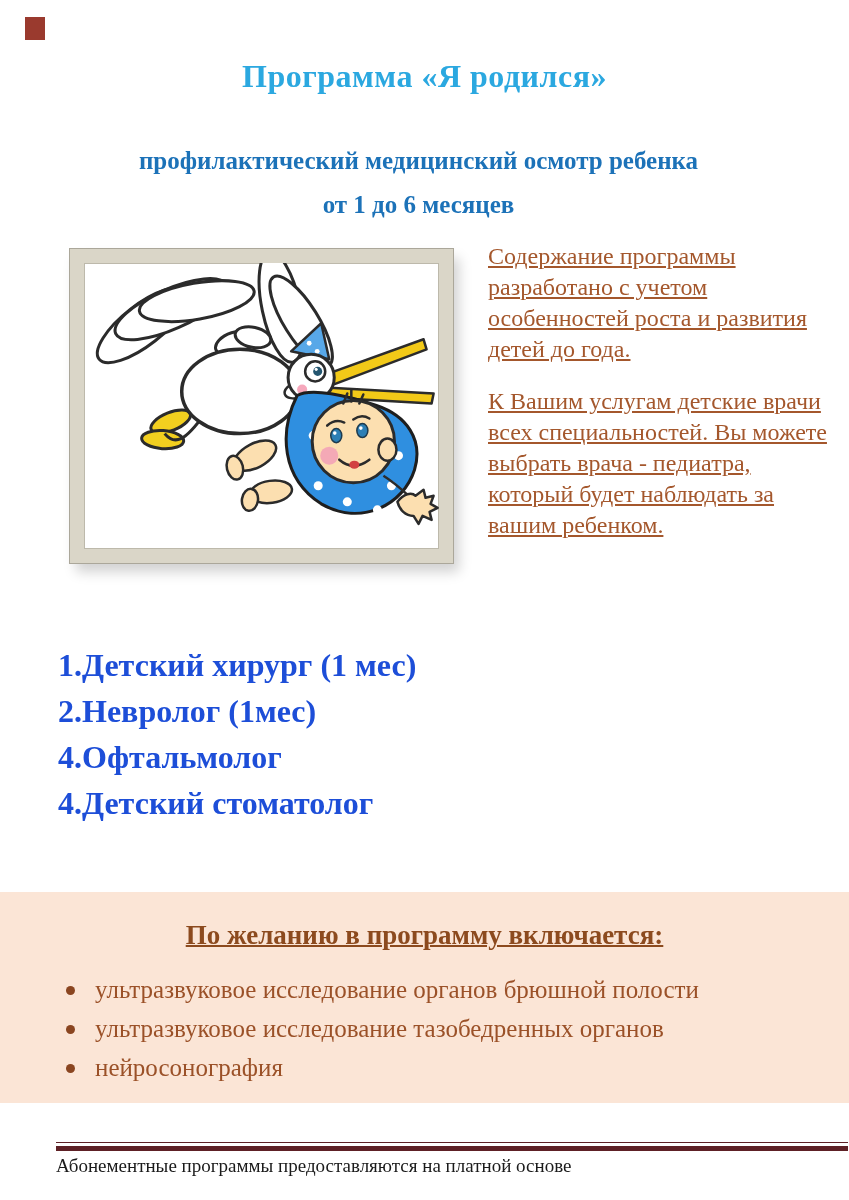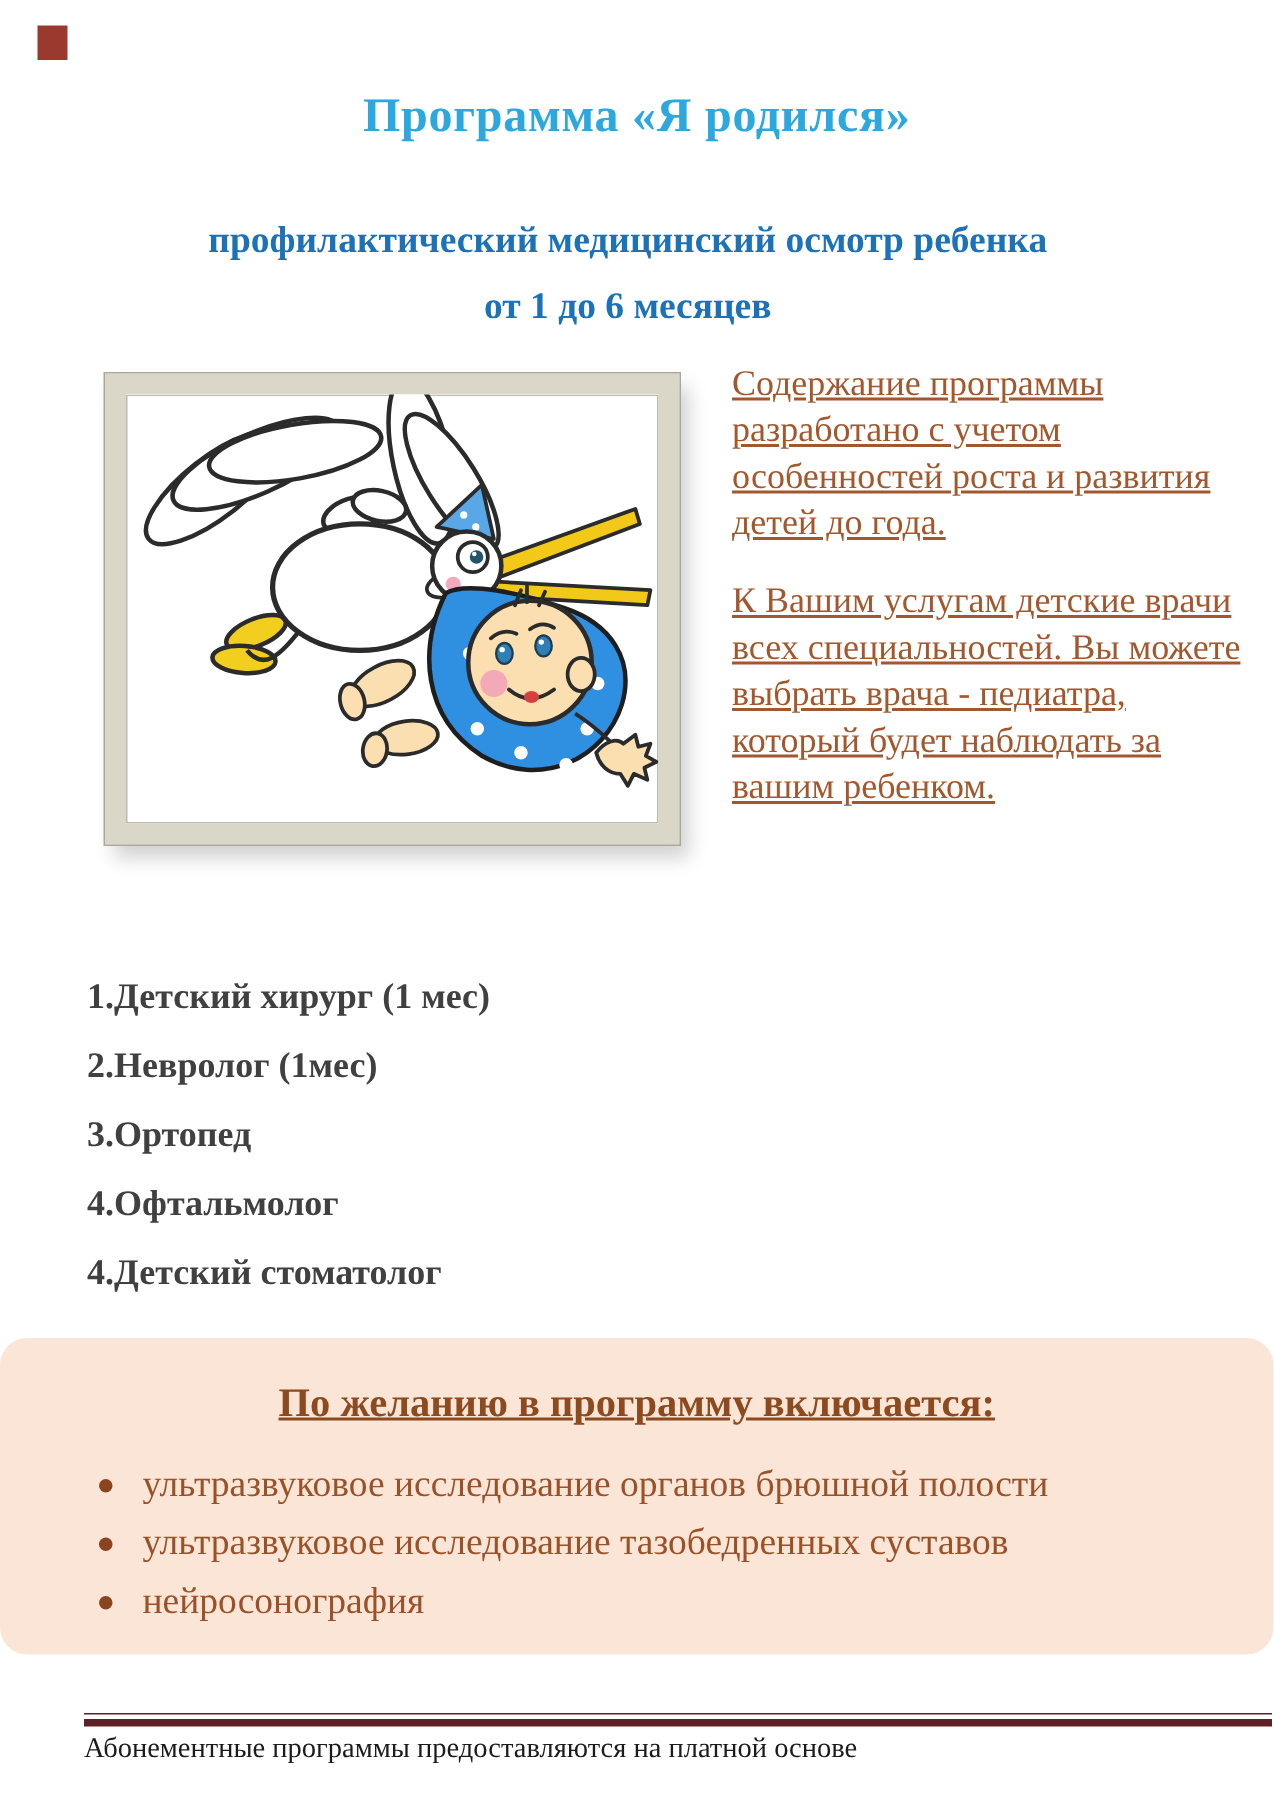--- a/index.html
+++ b/index.html
@@ -45,29 +45,28 @@
 
   .intro-col {
     position:absolute; left:488px; top:241px; width:352px;
     color:#A4572C; font-size:24px; line-height:31px;text-decoration:underline;
   }
   .intro-col p { margin:0 0 21px 0; }
 
   .specialists {
     position:absolute; left:58px; top:642px;
     margin:0; padding:0; list-style:none;
-    font-size:24px; font-weight:bold;
-    color:#404040; line-height:46px;
+    font-size:32px; font-weight:bold;
+    color:#1d4ed8; line-height:46px;
   }
 
   .optional-block {
     position:absolute; left:0; top:892px;
     width:849px; height:211px;
     background:#FBE5D6;
-    border-radius:18px;
   }
   .optional-heading {
     margin:28px 0 0 0; text-align:center;
     font-size:27px; font-weight:bold;
     color:#8C4A1E;
     text-decoration:underline;
     text-decoration-thickness:2px;
   }
   .optional-list {
     margin:25px 0 0 0; padding:0 20px 0 66px;
@@ -187,35 +186,34 @@
   </div>
 
   <div class="intro-col">
     <p>Содержание программы разработано с учетом особенностей роста и развития детей до года.</p>
     <p>К Вашим услугам детские врачи всех специальностей. Вы можете выбрать врача - педиатра, который будет наблюдать за вашим ребенком.</p>
   </div>
 
   <ol class="specialists">
     <li>1.Детский хирург (1 мес)</li>
     <li>2.Невролог (1мес)</li>
-    <li>3.Ортопед</li>
     <li>4.Офтальмолог</li>
     <li>4.Детский стоматолог</li>
   </ol>
 
   <section class="optional-block">
     <h2 class="optional-heading">По желанию в программу включается:</h2>
     <ul class="optional-list">
       <li>
         <span class="bullet-dot"></span>
         <span>ультразвуковое исследование органов брюшной полости</span>
       </li>
       <li>
         <span class="bullet-dot"></span>
-        <span>ультразвуковое исследование тазобедренных суставов</span>
+        <span>ультразвуковое исследование тазобедренных органов</span>
       </li>
       <li>
         <span class="bullet-dot"></span>
         <span>нейросонография</span>
       </li>
     </ul>
   </section>
 
   <div class="footer">
     <div class="rule-thin"></div>

